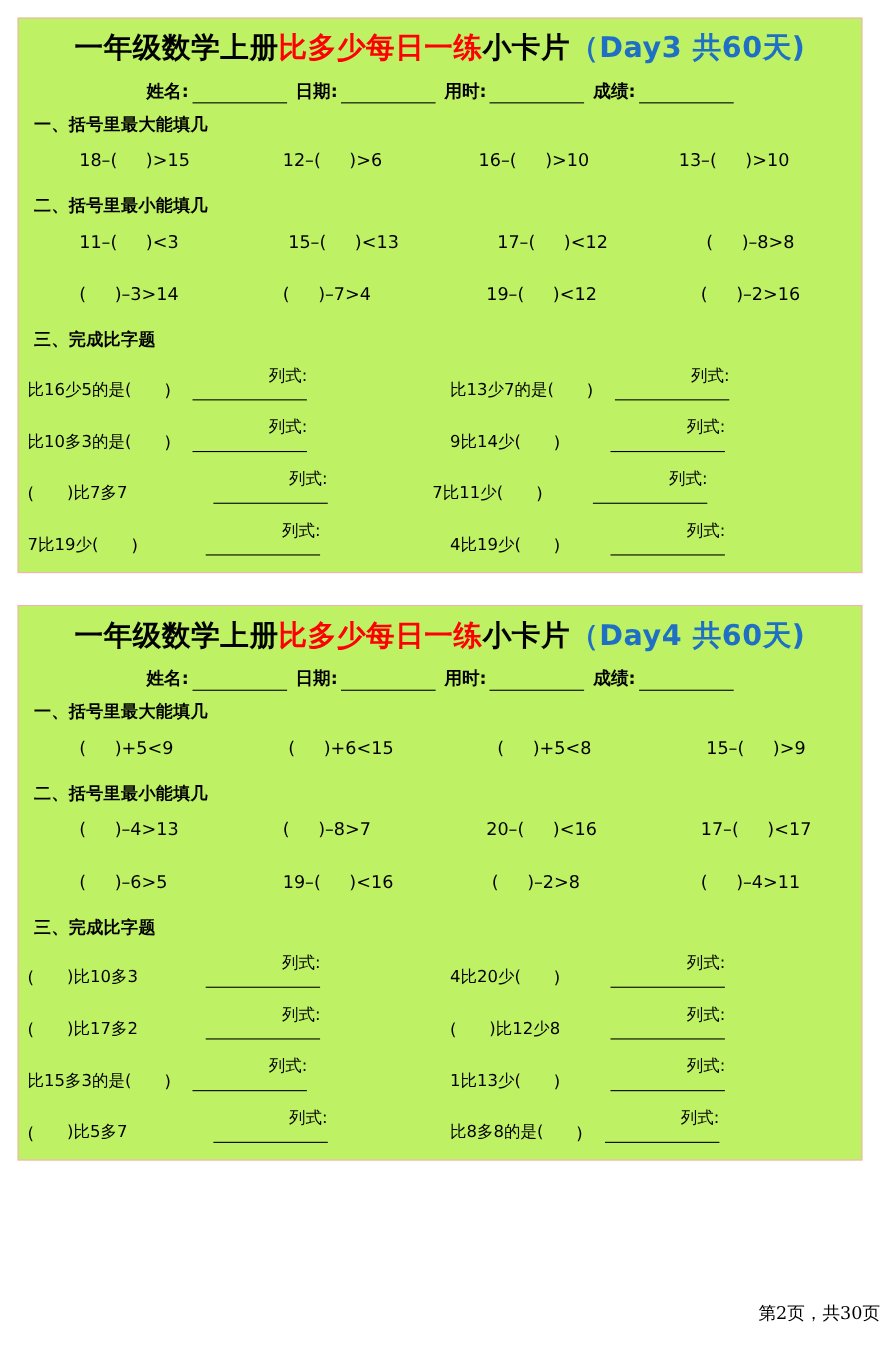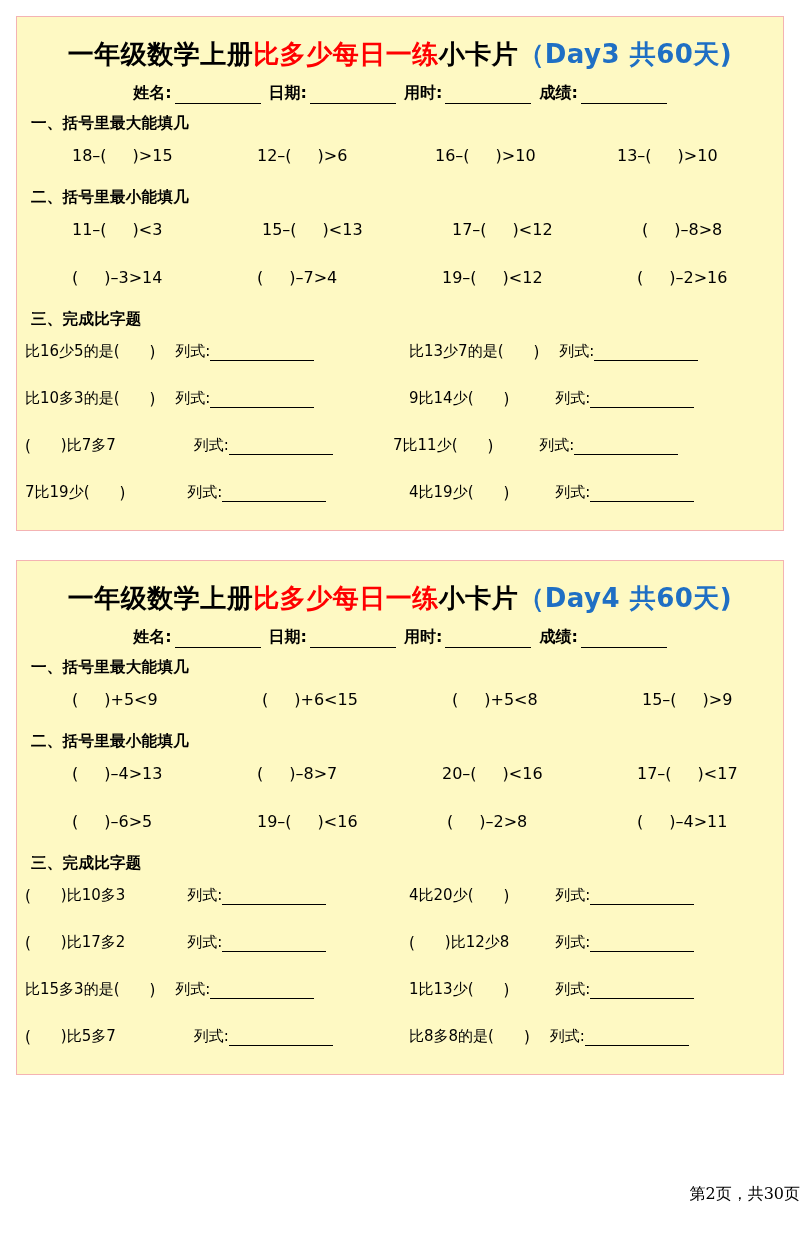--- a/index.html
+++ b/index.html
@@ -34,23 +34,23 @@
     letter-spacing: 1px;
     white-space: nowrap;
     z-index: 5;
     font-weight: 400;
   }
 
   
   .card {
     position: relative;
     border: 1.5px solid #f4b3b3;
-    background: #fef9c3;
+    background: #bef264;
     width: 768px;
-    padding: 14px 0 10px 0;
+    padding: 4px 0 10px 0;
     z-index: 2;
   }
   .card + .card { margin-top: 29px; }
 
   
   .title {
     text-align: center;
     font-family: "DejaVu Serif", "Liberation Serif", serif;
     font-size: 26px;
     font-weight: 700;
@@ -123,20 +123,21 @@
     font-size: 15px;
     white-space: nowrap;
     display: flex;
     align-items: flex-end;
   }
   .wp-text { }
   .wp-gap { display: inline-block; width: 30px; }
   .lshi {
     display: flex;
     align-items: flex-end;
+    flex-direction: column;
   }
   .lshi-label { }
   .lshi-line {
     display: inline-block;
     width: 104px;
     border-bottom: 1.4px solid #000;
     height: 13px;
   }
 
   

